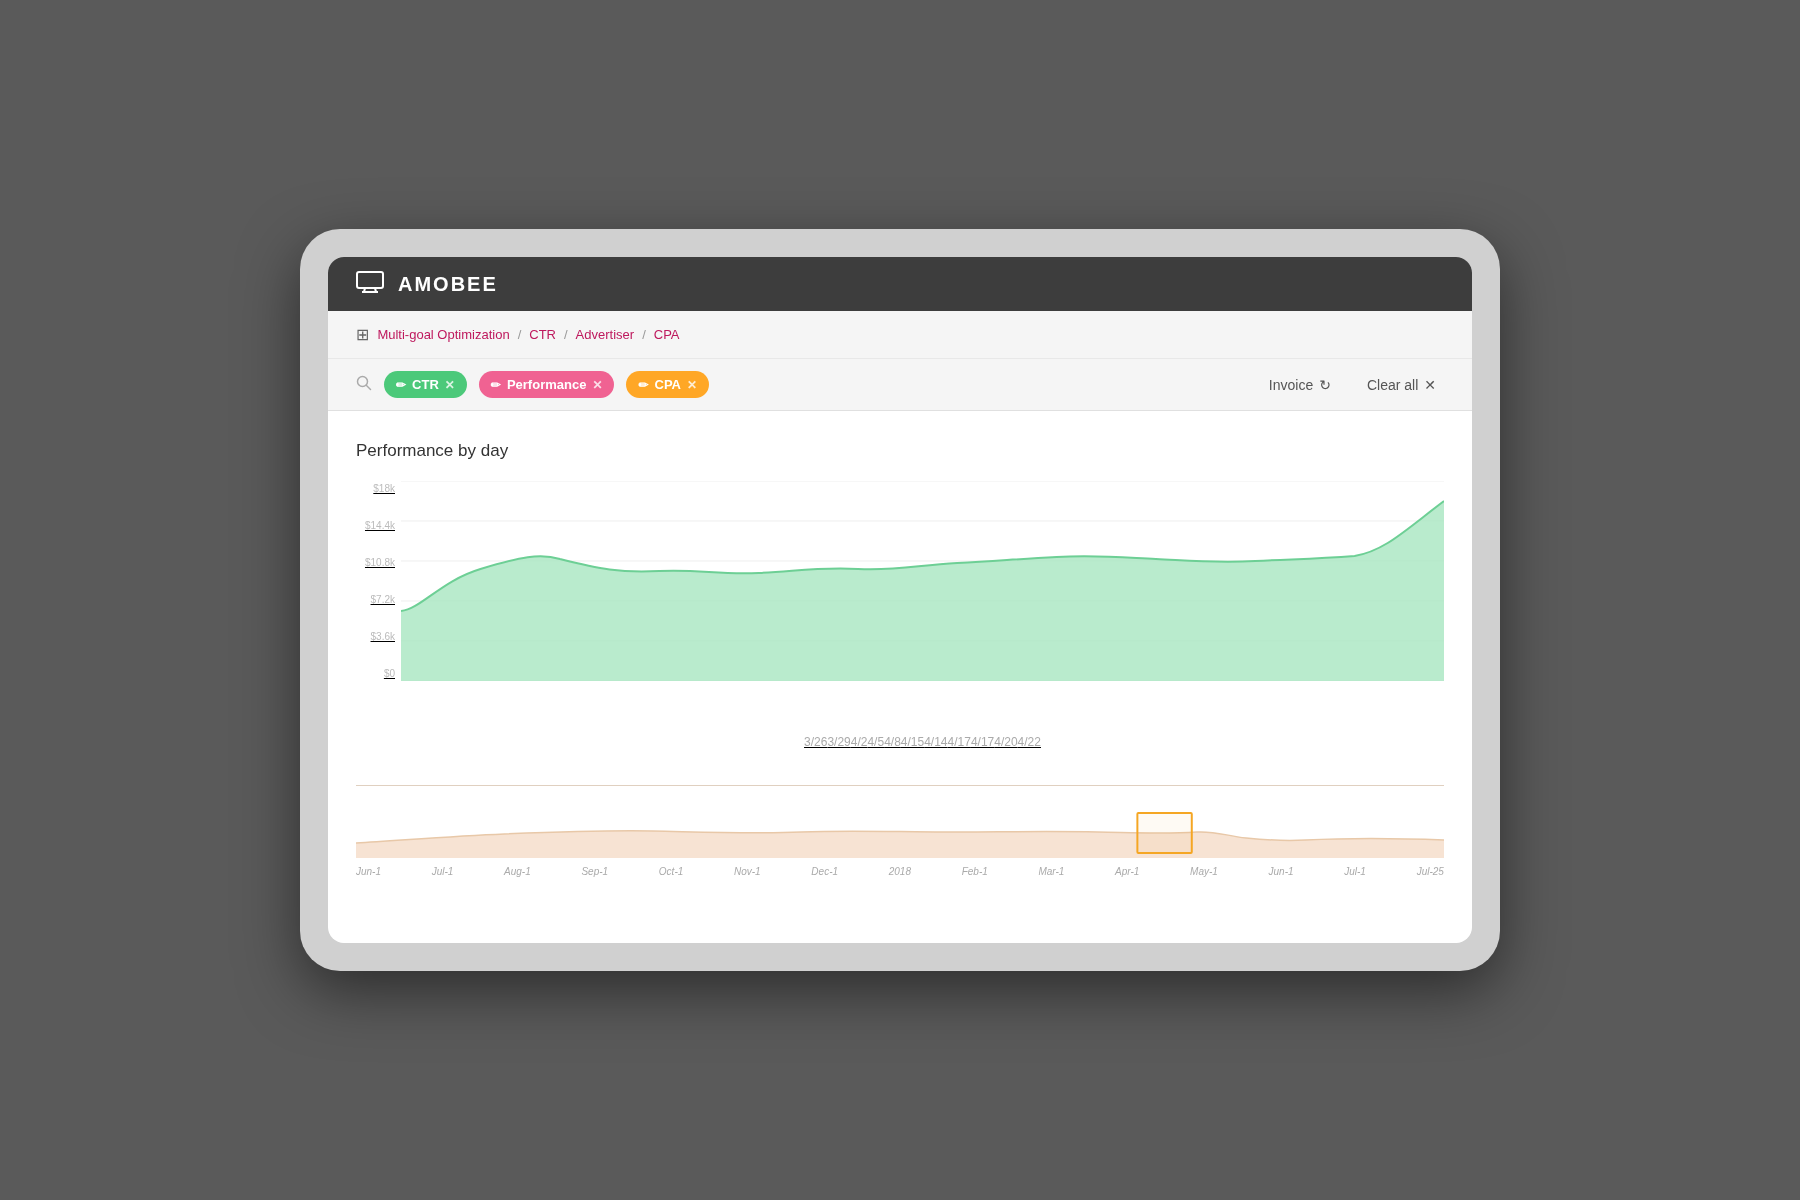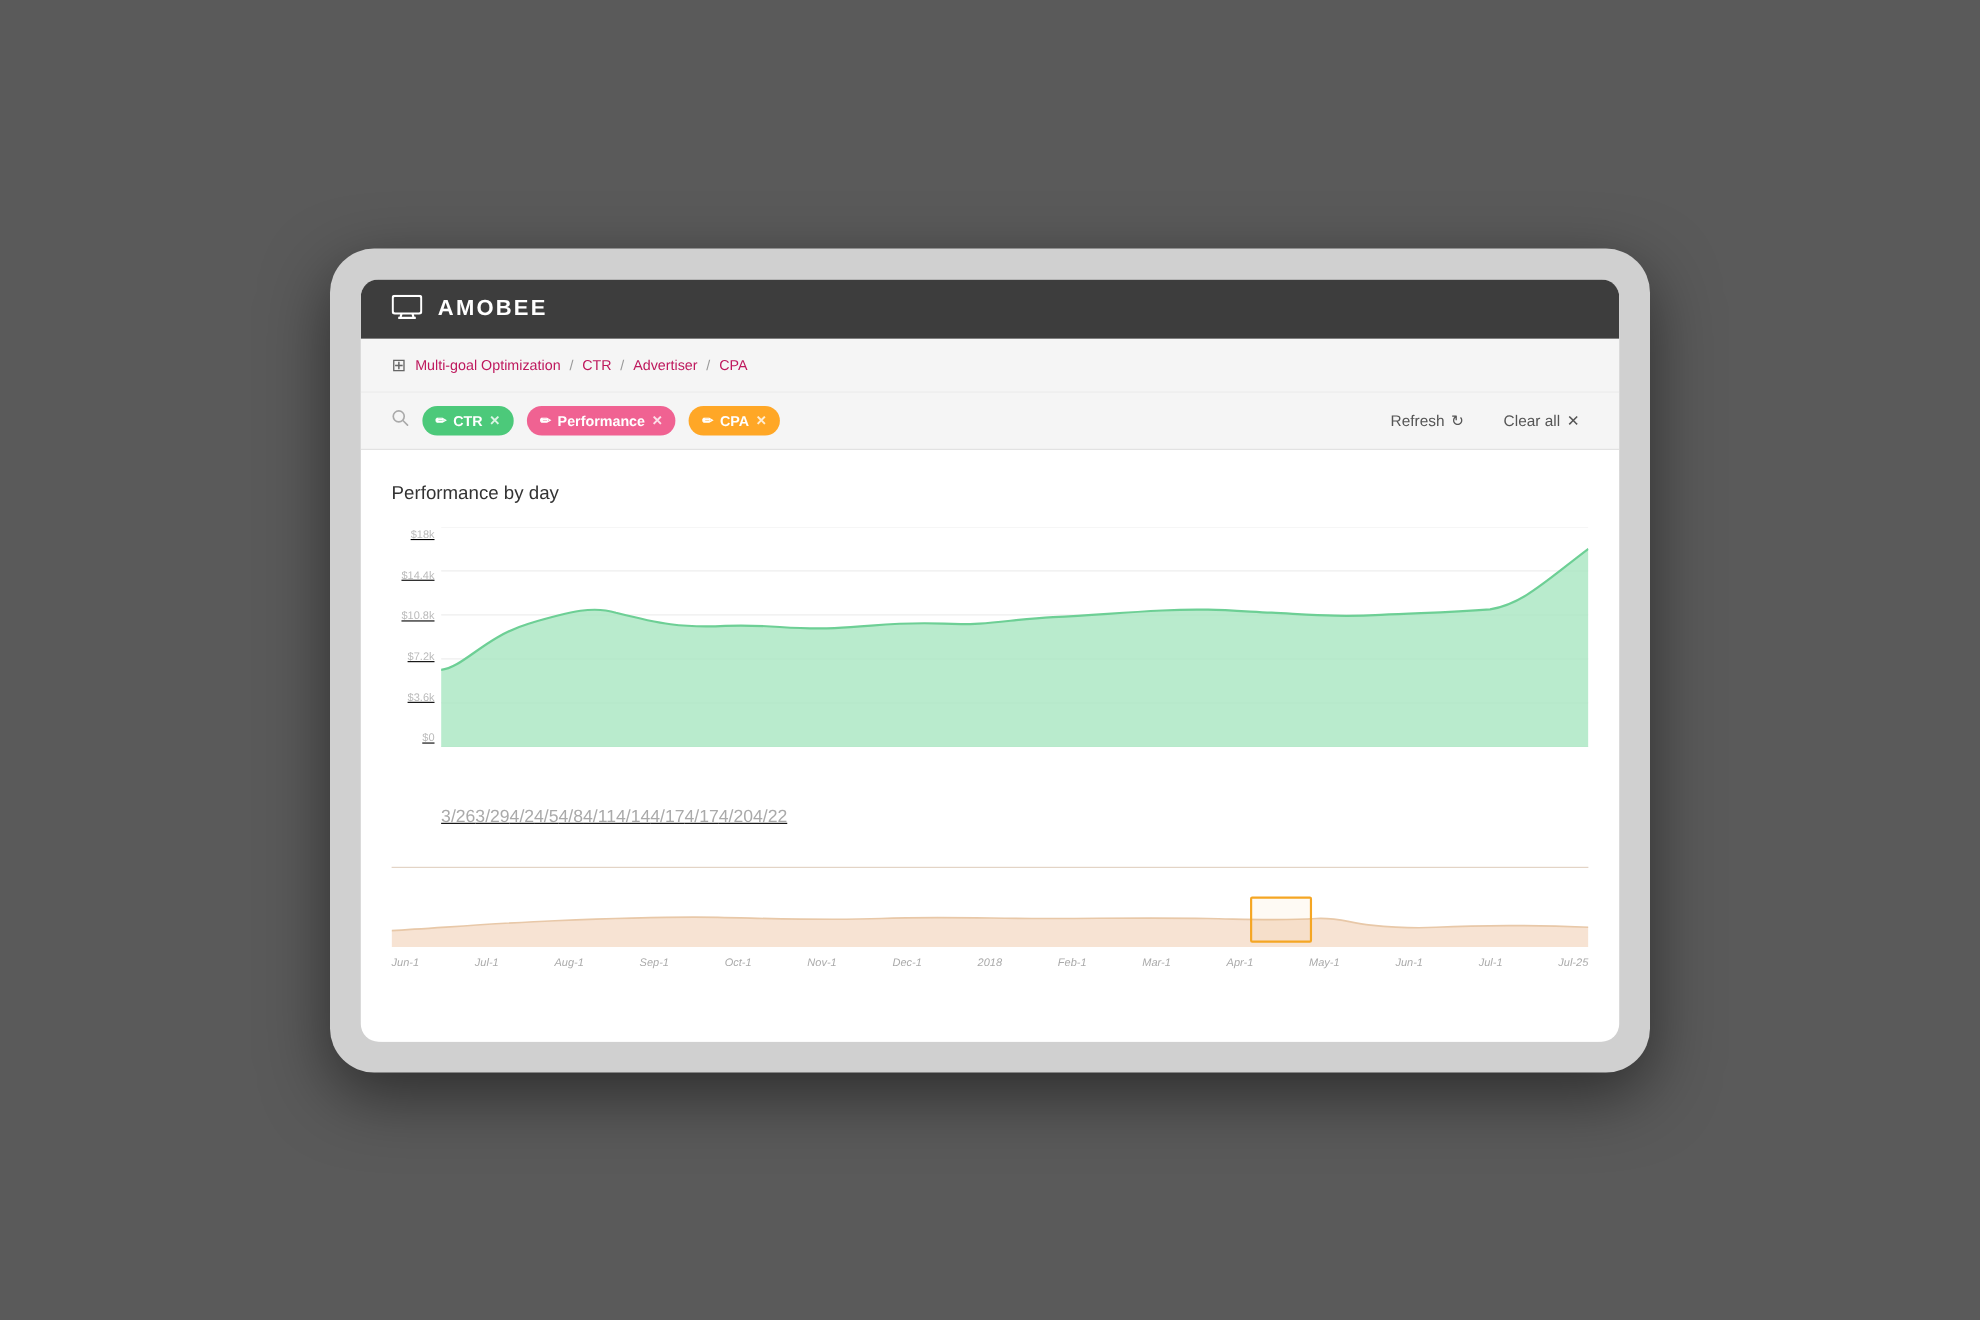--- a/index.html
+++ b/index.html
@@ -201,21 +201,21 @@
       </div>
 
       <div class="tag tag-cpa">
         <span class="tag-icon">✏</span>
         <span>CPA</span>
         <span class="tag-close">✕</span>
       </div>
 
       <div class="filter-actions">
         <button class="action-btn">
-          <span>Refresh</span>
+          <span>Invoice</span>
           <span>↻</span>
         </button>
         <button class="action-btn">
           <span>Clear all</span>
           <span>✕</span>
         </button>
       </div>
     </div>
 
     <div class="main-content">
@@ -270,27 +270,27 @@
                 C500,90 520,84 560,82
                 C600,80 620,78 660,76
                 C700,74 720,76 760,78
                 C800,80 820,82 860,80
                 C900,78 920,78 960,75
                 C990,70 1010,50 1050,20
               " fill="none" stroke="#6dcf95" stroke-width="2"></path>
             </svg>
 
             
-            <div style="display:flex; justify-content:flex-start; padding-top:4px; font-size:16px; color:#aaa;margin-top:46px;">
+            <div style="display:flex; justify-content:center; padding-top:4px; font-size:12px; color:#aaa;margin-top:46px;">
               <span>3/26</span>
               <span>3/29</span>
               <span>4/2</span>
               <span>4/5</span>
               <span>4/8</span>
-              <span>4/11</span>
+              <span>4/15</span>
               <span>4/14</span>
               <span>4/17</span>
               <span>4/17</span>
               <span>4/20</span>
               <span>4/22</span>
             </div>
           </div>
         </div>
       </div>
 

